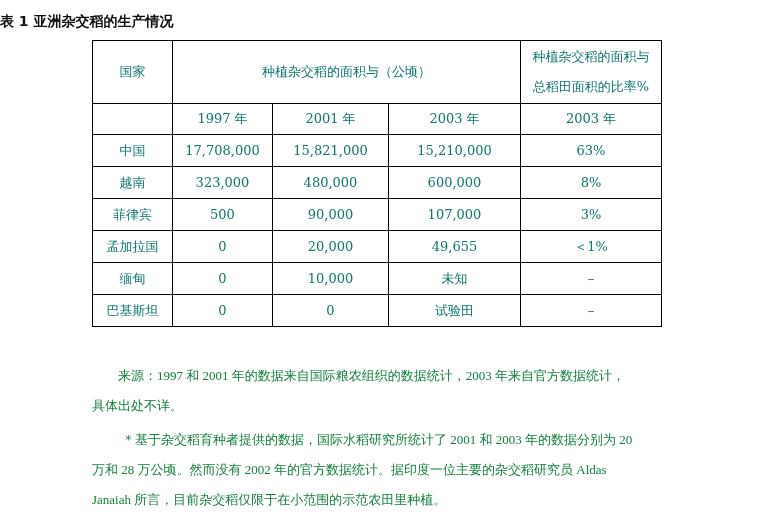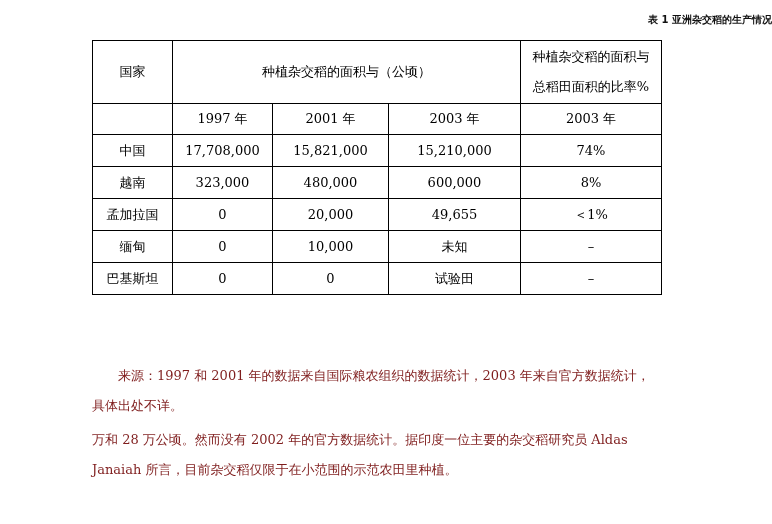--- a/index.html
+++ b/index.html
@@ -1,23 +1,23 @@
 <!DOCTYPE html>
 <html><head>
   <meta charset="utf-8">
   <style>
     html, body { margin: 0; padding: 0; background: #ffffff; }
     body { width: 772px; height: 524px; position: relative; overflow: hidden; color: #111; font-family: "DejaVu Serif", "Liberation Serif", serif; }
-    .title { position: absolute; top: 13px; left: 0; width: 772px; text-align: right; font-size: 10px; font-weight: bold; font-family: "DejaVu Sans", "Liberation Sans", sans-serif; }
+    .title { position: absolute; top: 13px; left: 0; width: 772px; text-align: left; font-size: 14px; font-weight: bold; font-family: "DejaVu Sans", "Liberation Sans", sans-serif; }
     table { position: absolute; left: 92px; top: 40px; border-collapse: collapse; font-size: 13px; }
-    td { border: 1.4px solid #000; text-align: center; vertical-align: middle; padding: 0; color: #000000; }
+    td { border: 1.4px solid #000; text-align: center; vertical-align: middle; padding: 0; color: #0f766e; }
     tr.r { height: 32px; }
     .c1 { width: 79px; } .c2 { width: 99px; } .c3 { width: 115px; } .c4 { width: 131px; } .c5 { width: 140px; }
     .hdr2 { line-height: 30px; }
-    .para { position: absolute; left: 92px; width: 600px; font-size: 13px; line-height: 30px; color: #7f1d1d; }
+    .para { position: absolute; left: 92px; width: 600px; font-size: 13px; line-height: 30px; color: #15803d; font-family: Liberation Serif, serif; }
   </style>
 </head>
 <body>
 
 <div class="title">表 1  亚洲杂交稻的生产情况</div>
 
 <table>
   <tbody>
       <tr style="height:63px;">
     <td class="c1">国家</td>
@@ -32,28 +32,35 @@
     <td class="c2">1997 年</td>
     <td class="c3">2001 年</td>
     <td class="c4">2003 年</td>
     <td class="c5">2003 年</td>
   </tr>
   <tr class="r">
     <td>中国</td>
     <td>17,708,000</td>
     <td>15,821,000</td>
     <td>15,210,000</td>
-    <td>74%</td>
+    <td>63%</td>
   </tr>
   <tr class="r">
     <td>越南</td>
     <td>323,000</td>
     <td>480,000</td>
     <td>600,000</td>
     <td>8%</td>
+  </tr>
+  <tr class="r">
+    <td>菲律宾</td>
+    <td>500</td>
+    <td>90,000</td>
+    <td>107,000</td>
+    <td>3%</td>
   </tr>
   <tr class="r">
     <td>孟加拉国</td>
     <td>0</td>
     <td>20,000</td>
     <td>49,655</td>
     <td>＜1%</td>
   </tr>
   <tr class="r">
     <td>缅甸</td>
@@ -71,15 +78,16 @@
   </tr>
 </tbody>
   </table>
 
 <div class="para" style="top:361px;">
   <div style="text-indent:26px;">来源：1997 和 2001 年的数据来自国际粮农组织的数据统计，2003 年来自官方数据统计，</div>
   <div>具体出处不详。</div>
 </div>
 
 <div class="para" style="top:425px;">
+  <div style="text-indent:30px;">＊基于杂交稻育种者提供的数据，国际水稻研究所统计了 2001 和 2003 年的数据分别为 20</div>
   <div>万和 28 万公顷。然而没有 2002 年的官方数据统计。据印度一位主要的杂交稻研究员 Aldas</div>
   <div>Janaiah 所言，目前杂交稻仅限于在小范围的示范农田里种植。</div>
 </div>
 
 </body></html>

